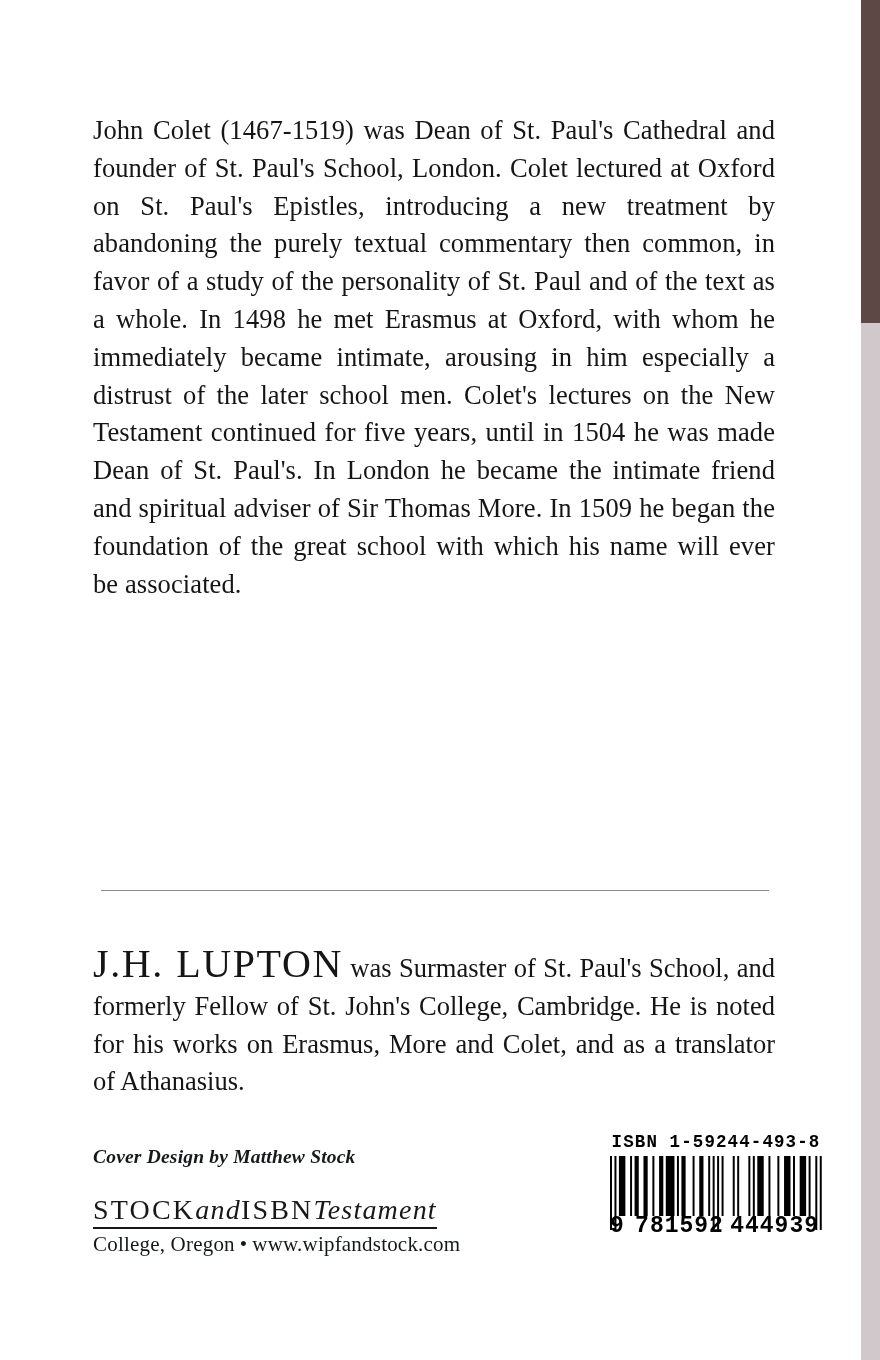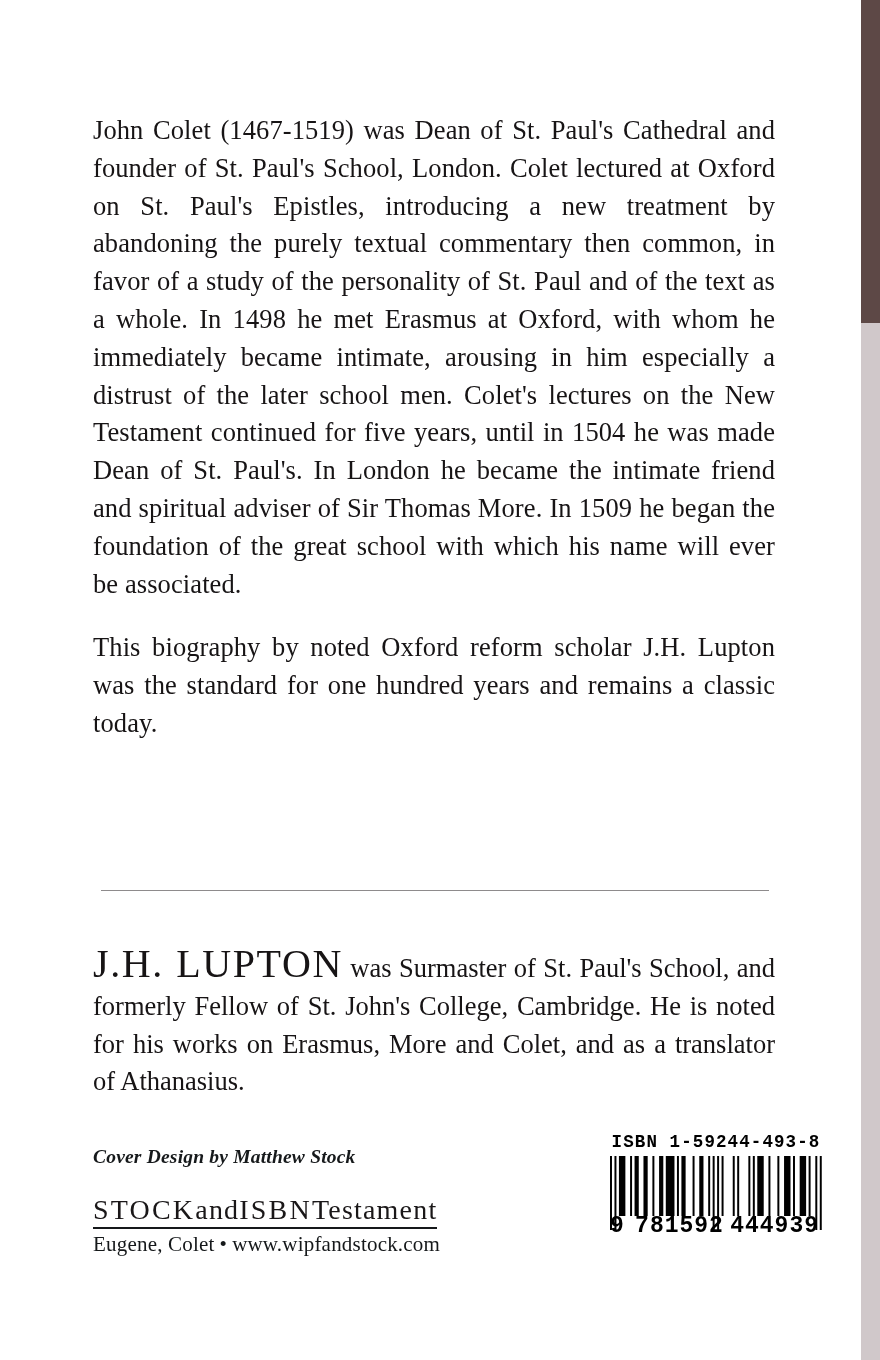--- a/index.html
+++ b/index.html
@@ -115,20 +115,21 @@
     white-space: nowrap;
     border-bottom: 2.5px solid #15181a;
     display: inline-block;
     padding-bottom: 1px;
     letter-spacing: 0.6px;
   }
   .publisher-logo .rom {
     letter-spacing: 2.2px;
   }
   .publisher-logo .ital {
+    font-style: italic;
     letter-spacing: 1.2px;
   }
   .publisher-address {
     font-size: 21px;
     margin: 3px 0 0 0;
     letter-spacing: 0.2px;
     white-space: nowrap;
     color: #15181a;
   }
   .publisher-address .dot {
@@ -176,33 +177,32 @@
   .ean-line .g2 { margin-left: 4px; }
   .ean-line .g3 { margin-right: 3px; }
 </style>
 </head>
 <body>
 
 <div id="cover">
 
   <div class="content">
     <p class="body-par">John Colet (1467-1519) was Dean of St. Paul's Cathedral and founder of St. Paul's School, London. Colet lectured at Oxford on St. Paul's Epistles, introducing a new treatment by abandoning the purely textual commentary then common, in favor of a study of the personality of St. Paul and of the text as a whole. In 1498 he met Erasmus at Oxford, with whom he immediately became intimate, arousing in him especially a distrust of the later school men. Colet's lectures on the New Testament continued for five years, until in 1504 he was made Dean of St. Paul's. In London he became the intimate friend and spiritual adviser of Sir Thomas More. In 1509 he began the foundation of the great school with which his name will ever be associated.</p>
-    <p class="body-par">This biography by noted Oxford reform scholar J.H. Lupton was the standard for one hundred years and remains a classic today.</p>
   </div>
 
   <div class="divider"></div>
 
   <div class="bio-block">
     <p class="bio-par"><span class="author-name">J.H. LUPTON</span><span> was Surmaster of St. Paul's School, and formerly Fellow of St. John's College, Cambridge. He is noted for his works on Erasmus, More and Colet, and as a translator of Athanasius.</span></p>
   </div>
 
   <div class="footer">
     <p class="cover-design">Cover Design by Matthew Stock</p>
     <div class="publisher-logo"><span class="rom">STOCK</span><span class="ital">and</span><span class="rom">ISBN</span><span class="ital">Testament</span></div>
-    <p class="publisher-address"><span>Eugene, Colet</span><span class="dot">•</span><span>www.wipfandstock.com</span></p>
+    <p class="publisher-address"><span>College, Oregon</span><span class="dot">•</span><span>www.wipfandstock.com</span></p>
   </div>
 
   <div class="barcode-block">
     <p class="isbn-line">ISBN 1-59244-493-8</p>
     <div class="bars-wrap">
       <svg id="bars-svg" width="212" height="74" viewBox="0 0 212 74" xmlns="http://www.w3.org/2000/svg" aria-hidden="true">
           <rect x="0.00" y="0" width="1.98" height="74.00" fill="#000000"></rect>
           <rect x="4.46" y="0" width="1.98" height="74.00" fill="#000000"></rect>
           <rect x="8.93" y="0" width="6.44" height="60.00" fill="#000000"></rect>
           <rect x="20.08" y="0" width="1.98" height="60.00" fill="#000000"></rect>

